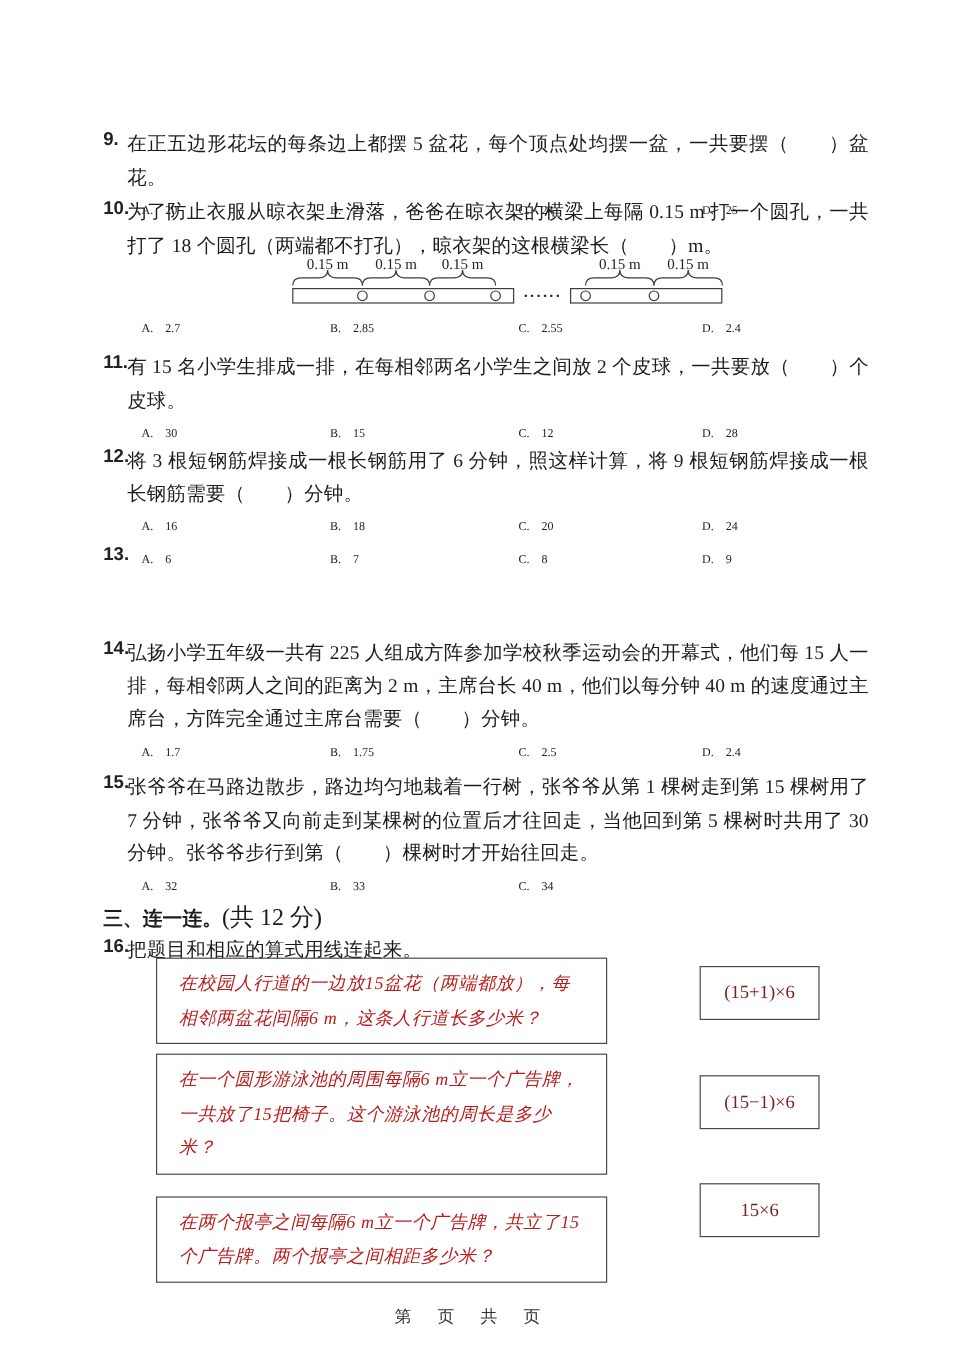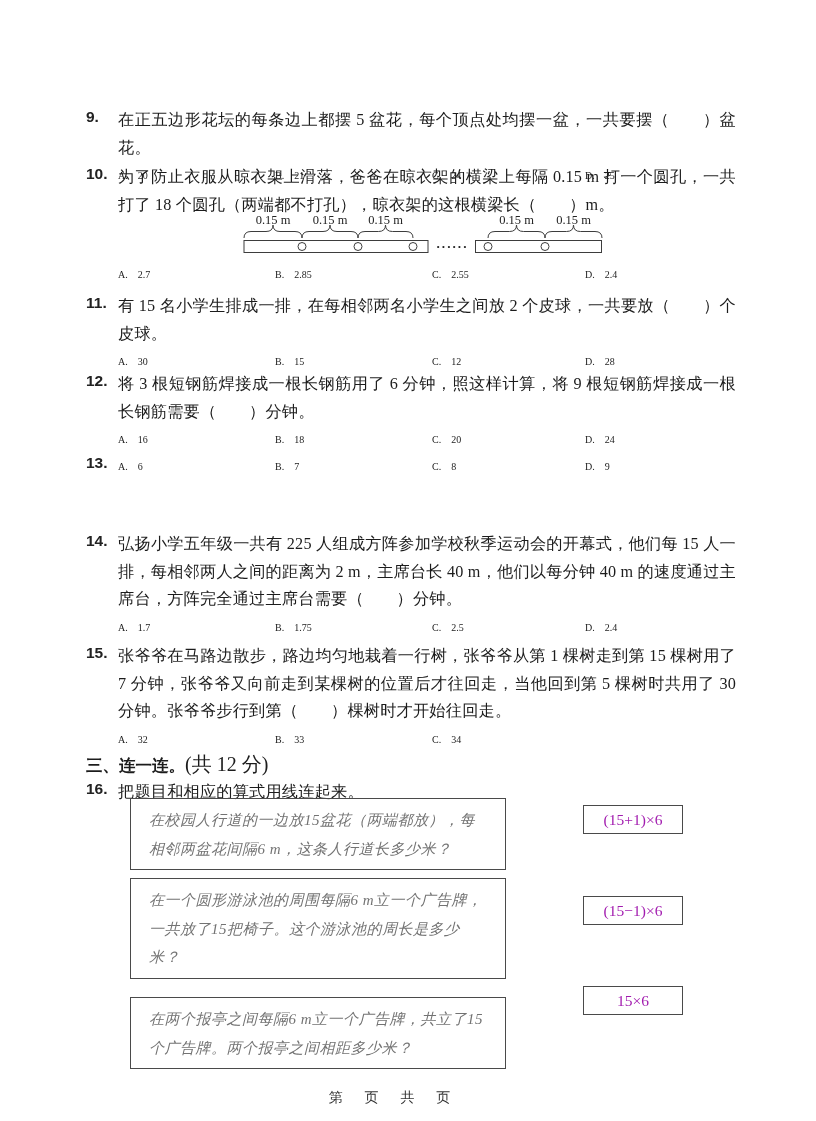--- a/index.html
+++ b/index.html
@@ -9,21 +9,21 @@
     background:#ffffff; color:#1c1c1c; overflow:hidden;
   }
   
   .q { position:absolute; left:86px; width:650px; }
   .qnum {
     position:absolute; left:0; top:1px; width:30px;
     font-family:"Liberation Sans","DejaVu Sans",sans-serif;
     font-weight:700; font-size:15.5px; color:#222;
   }
   .qtext {
-    margin-left:32px; width:618px;
+    margin-left:20px; width:618px;
     font-size:16.2px; line-height:27.7px; letter-spacing:0.2px;
     text-align:justify;
   }
   .opts {
     display:grid; grid-template-columns:157px 157px 153px auto;
     margin-left:32px; line-height:27.7px;
   }
   .opt { white-space:nowrap; font-size:10px; }
   .olab { margin-right:10px; }
   
@@ -33,27 +33,27 @@
   .diagram path, .diagram rect, .diagram circle { stroke:#3d3d3d; fill:none; stroke-width:1; }
   
   .secline { position:absolute; left:86px; font-size:16.5px; }
   .secbold { font-weight:700; }
   .secscore { font-weight:400; font-size:20px; }
   
   .mbox {
     position:absolute; left:130px; width:376px;
     border:1px solid #4a4a4a; padding:7px 16px 6px 18px;
     font-style:italic; font-size:15px; line-height:28.5px; letter-spacing:0.5px;
-    color:#737373;
+    color:#b91c1c;
   }
   .fbox {
-    position:absolute; left:583px; width:100px; height:29px;
+    position:absolute; left:583px; width:100px; height:45px;
     border:1px solid #4a4a4a;
     display:flex; align-items:center; justify-content:center;
-    font-size:15.5px; color:#a21caf;
+    font-size:15.5px; color:#7f1d1d;
   }
   
   .footer {
     position:absolute; top:1089px; left:0; width:100%;
     text-align:center; transform:translateX(-14px);
     font-family:"Liberation Sans","DejaVu Sans",sans-serif;
     font-size:14px; letter-spacing:9px; color:#333;
   }
 </style>
 </head>

